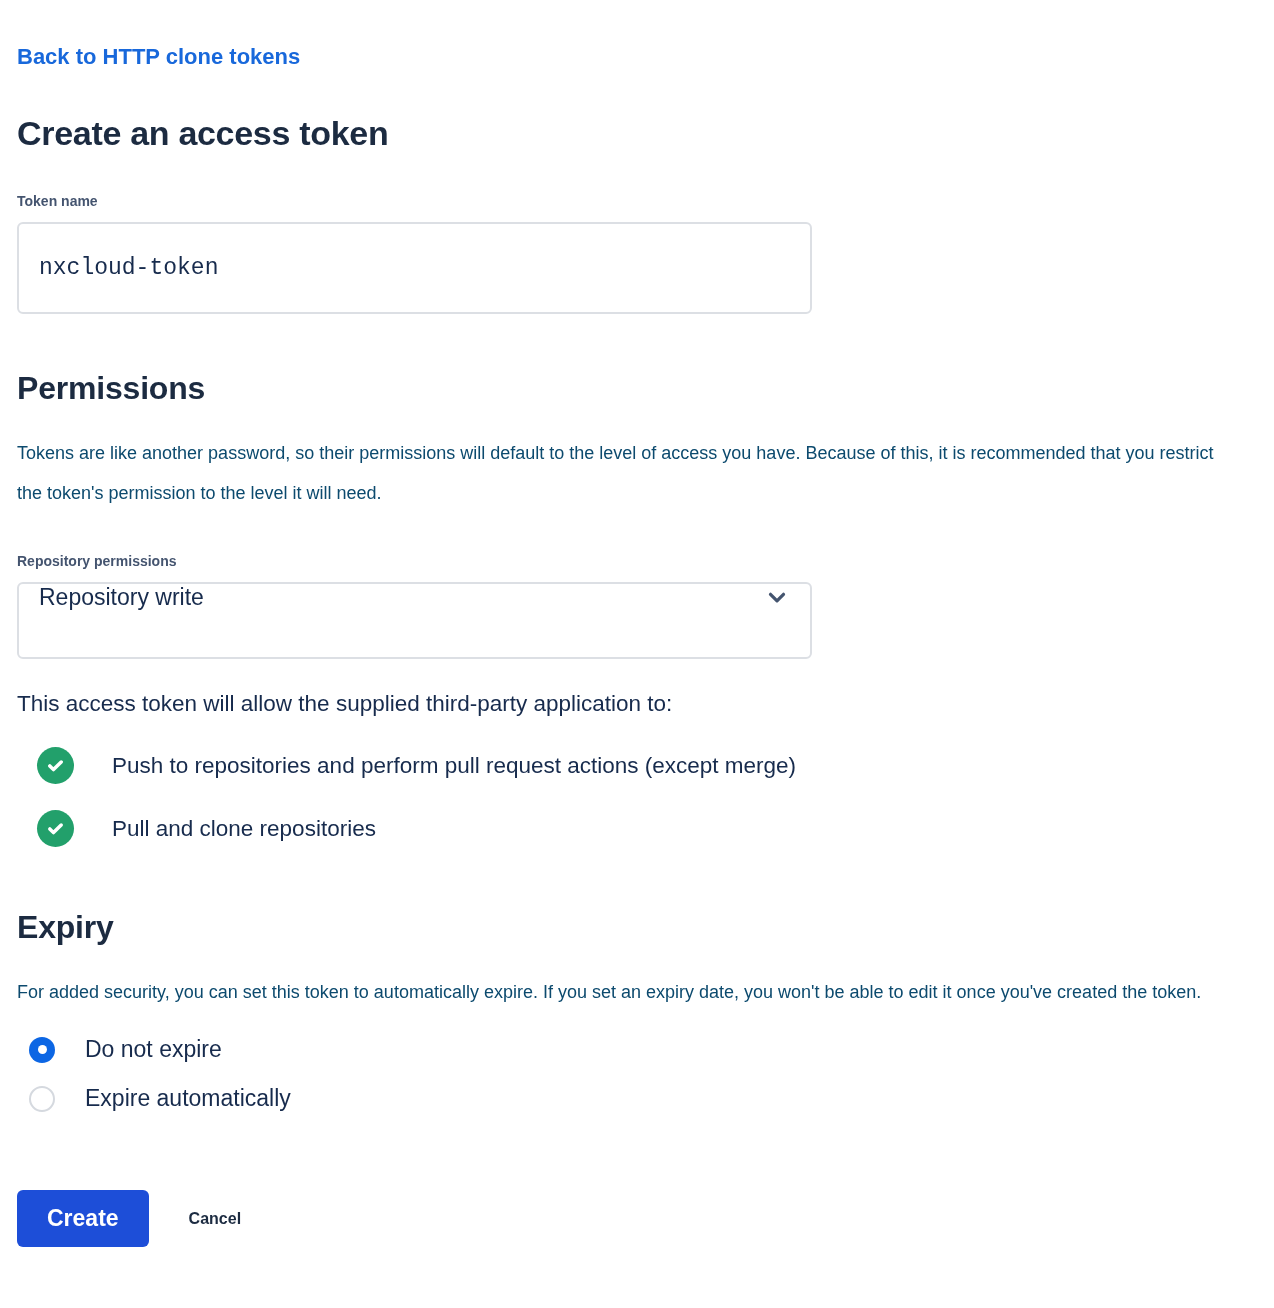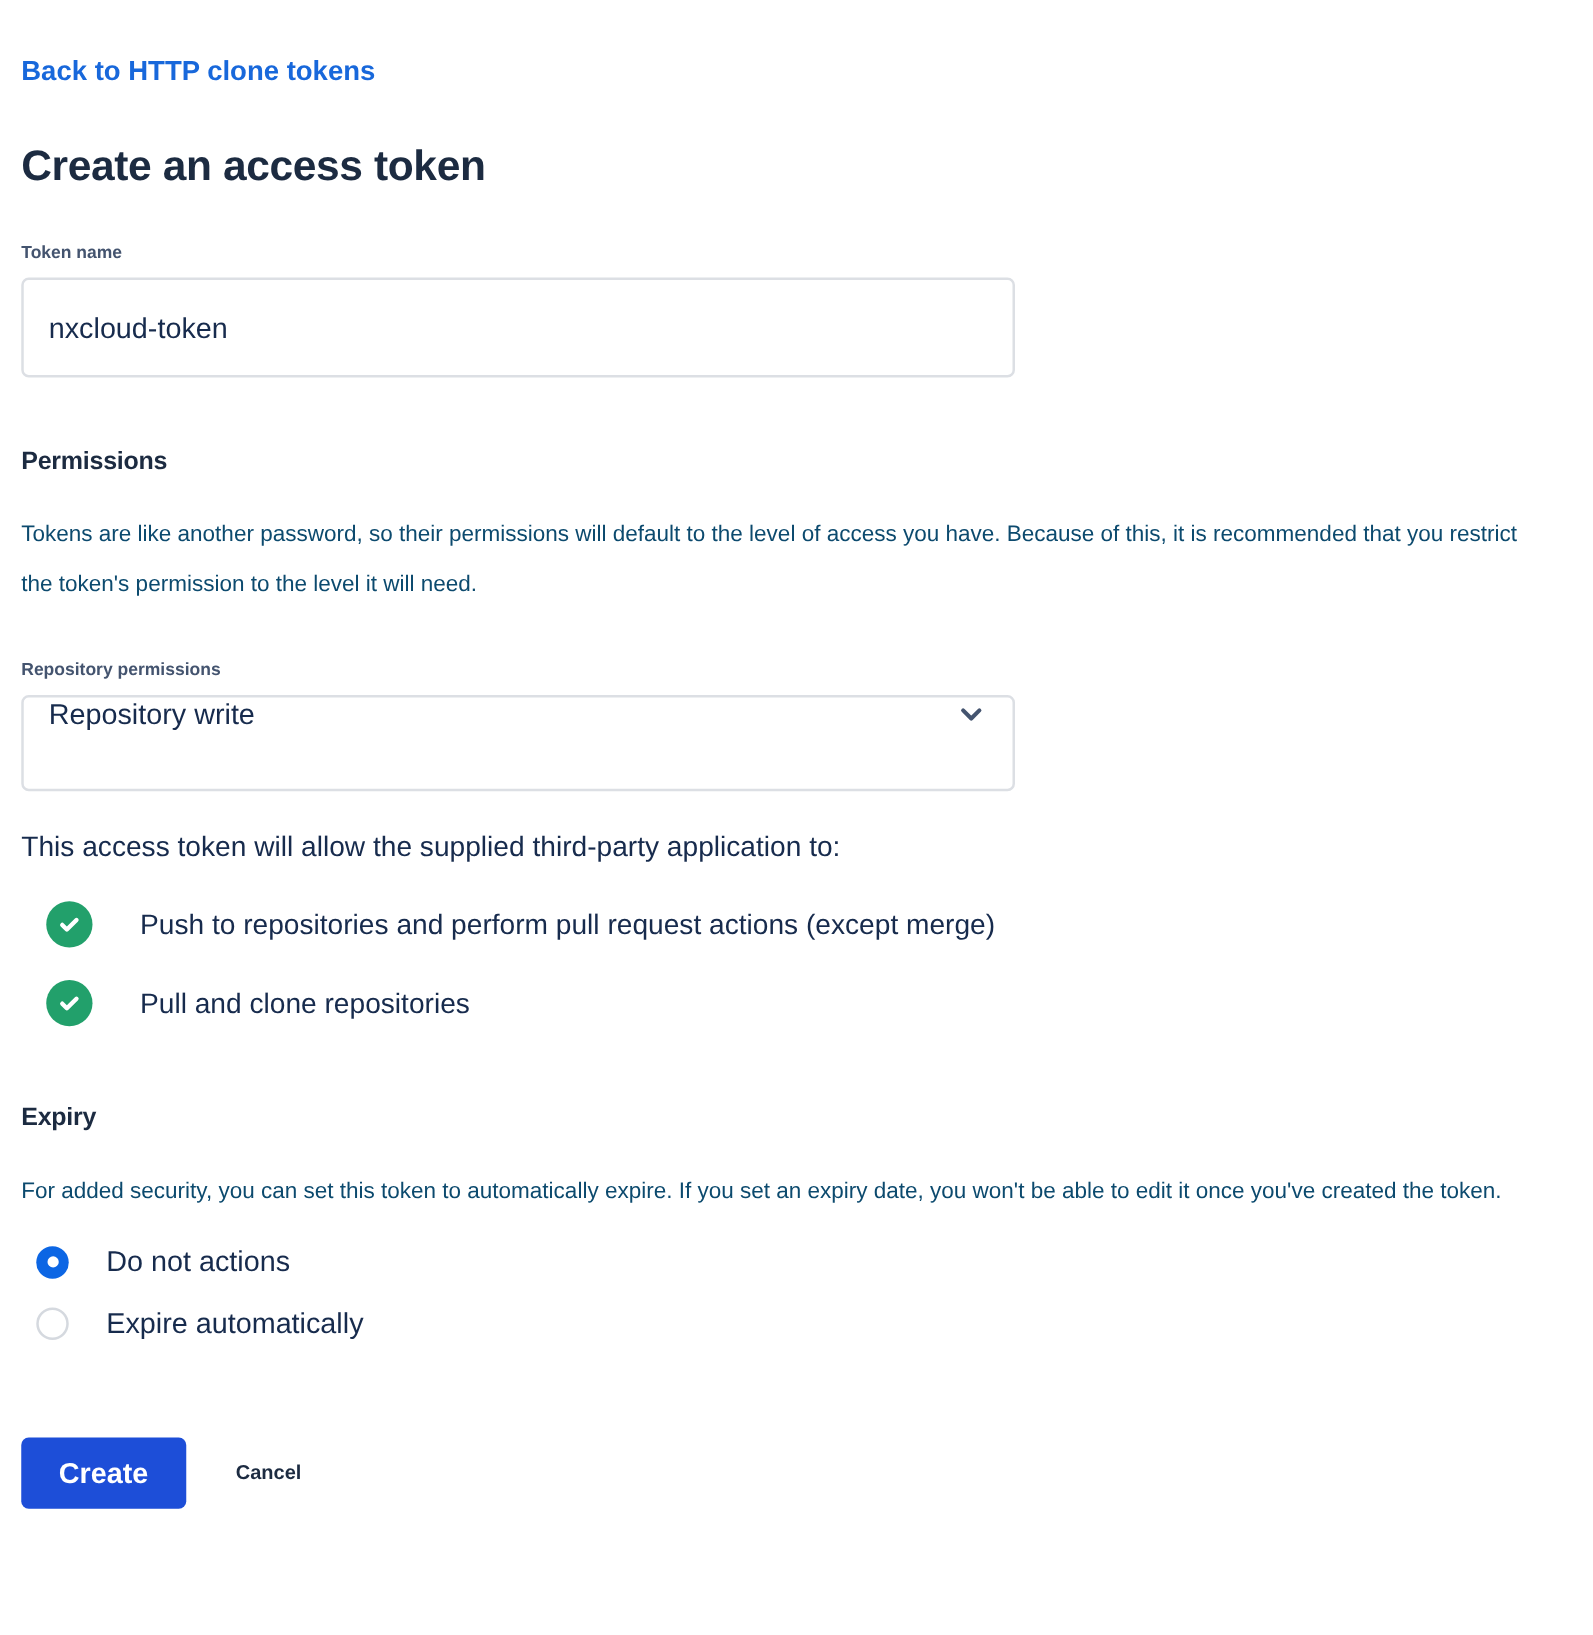--- a/index.html
+++ b/index.html
@@ -30,32 +30,32 @@
   .field-label {
     display: block;
     margin-top: 40px;
     font-size: 14px;
     font-weight: 700;
     color: #44546F;
   }
   .text-input {
     margin-top: 13px;
     width: 795px;
-    height: 80px;
+    height: 92px;
     border: 2px solid #DCDFE4;
     border-radius: 6px;
     padding: 0 20px;
-    font-family: Liberation Sans, sans-serif;
+    font-family: Liberation Mono, monospace;
     font-size: 23px;
     color: #172B4D;
     background: #ffffff;
     outline: none;
   }
   h2.section-heading {
-    font-size: 20px;
+    font-size: 32px;
     font-weight: 700;
     letter-spacing: -0.2px;
     color: #1C2B41;
   }
   .permissions-heading { margin-top: 56px; }
   .section-desc {
     margin-top: 26px;
     max-width: 1212px;
     font-size: 18px;
     line-height: 40px;
@@ -224,21 +224,21 @@
 
   <h2 class="section-heading expiry-heading">Expiry</h2>
 
   <p class="section-desc">For added security, you can set this token to automatically expire. If you set an expiry date, you won't be able to edit it once you've created the token.</p>
 
   <div class="radio-group">
     <div class="radio-row">
       <span class="radio-outer selected">
         <span class="radio-dot"></span>
       </span>
-      <span class="radio-label">Do not actions</span>
+      <span class="radio-label">Do not expire</span>
     </div>
     <div class="radio-row">
       <span class="radio-outer unselected"></span>
       <span class="radio-label">Expire automatically</span>
     </div>
   </div>
 
   <div class="actions">
     <button class="create-button">Create</button>
     <button class="cancel-button">Cancel</button>

